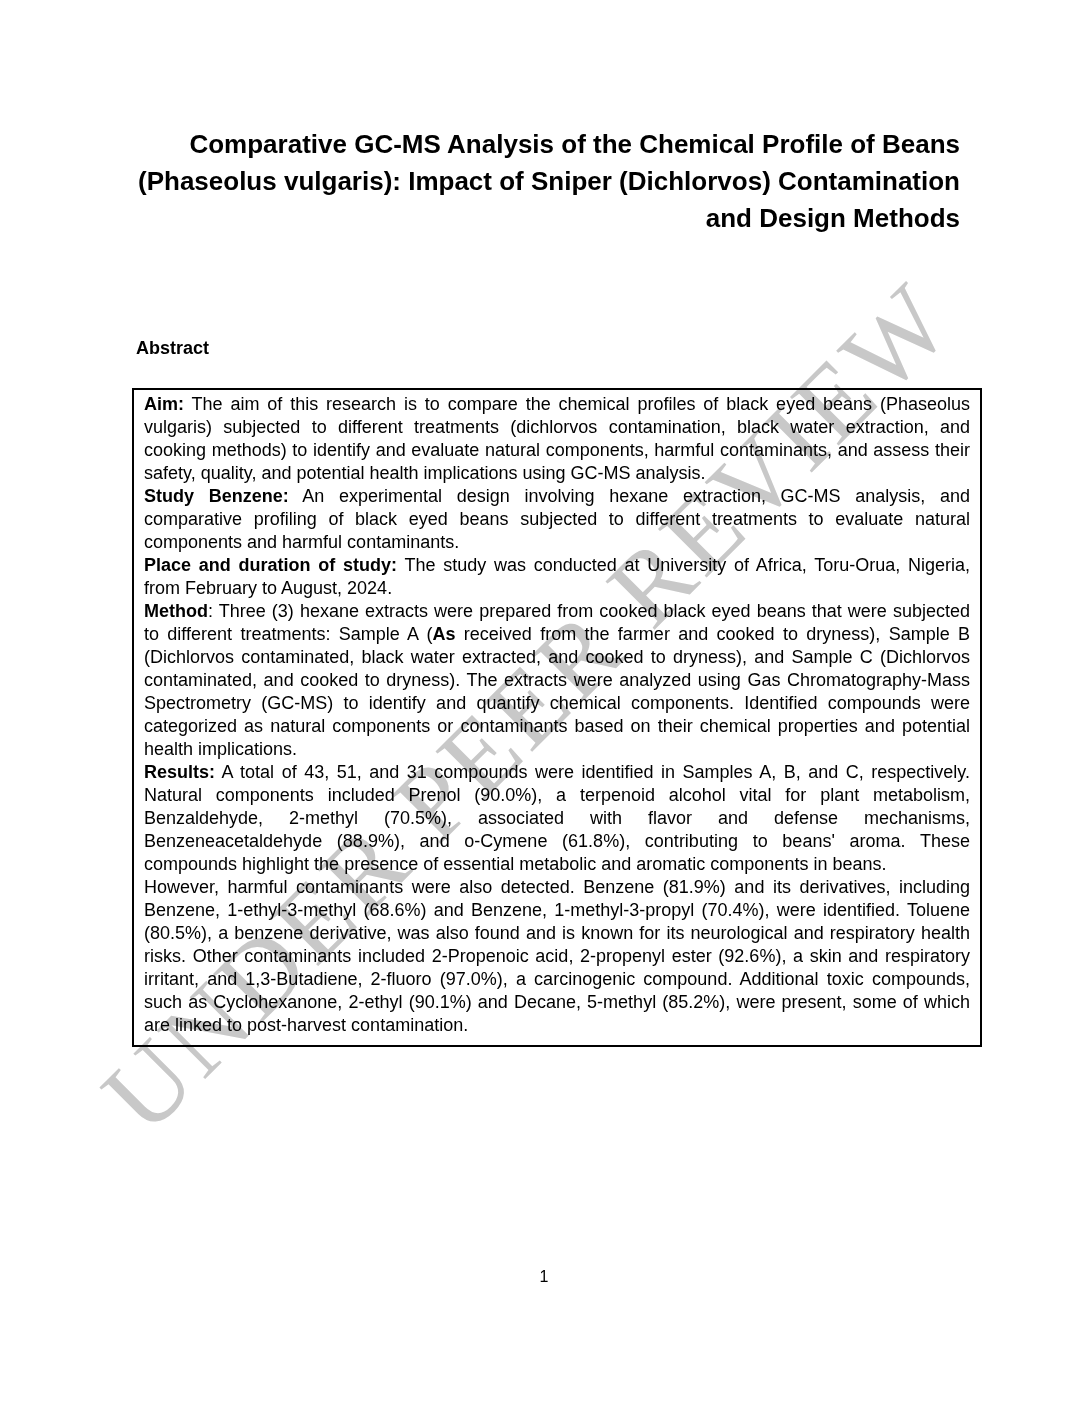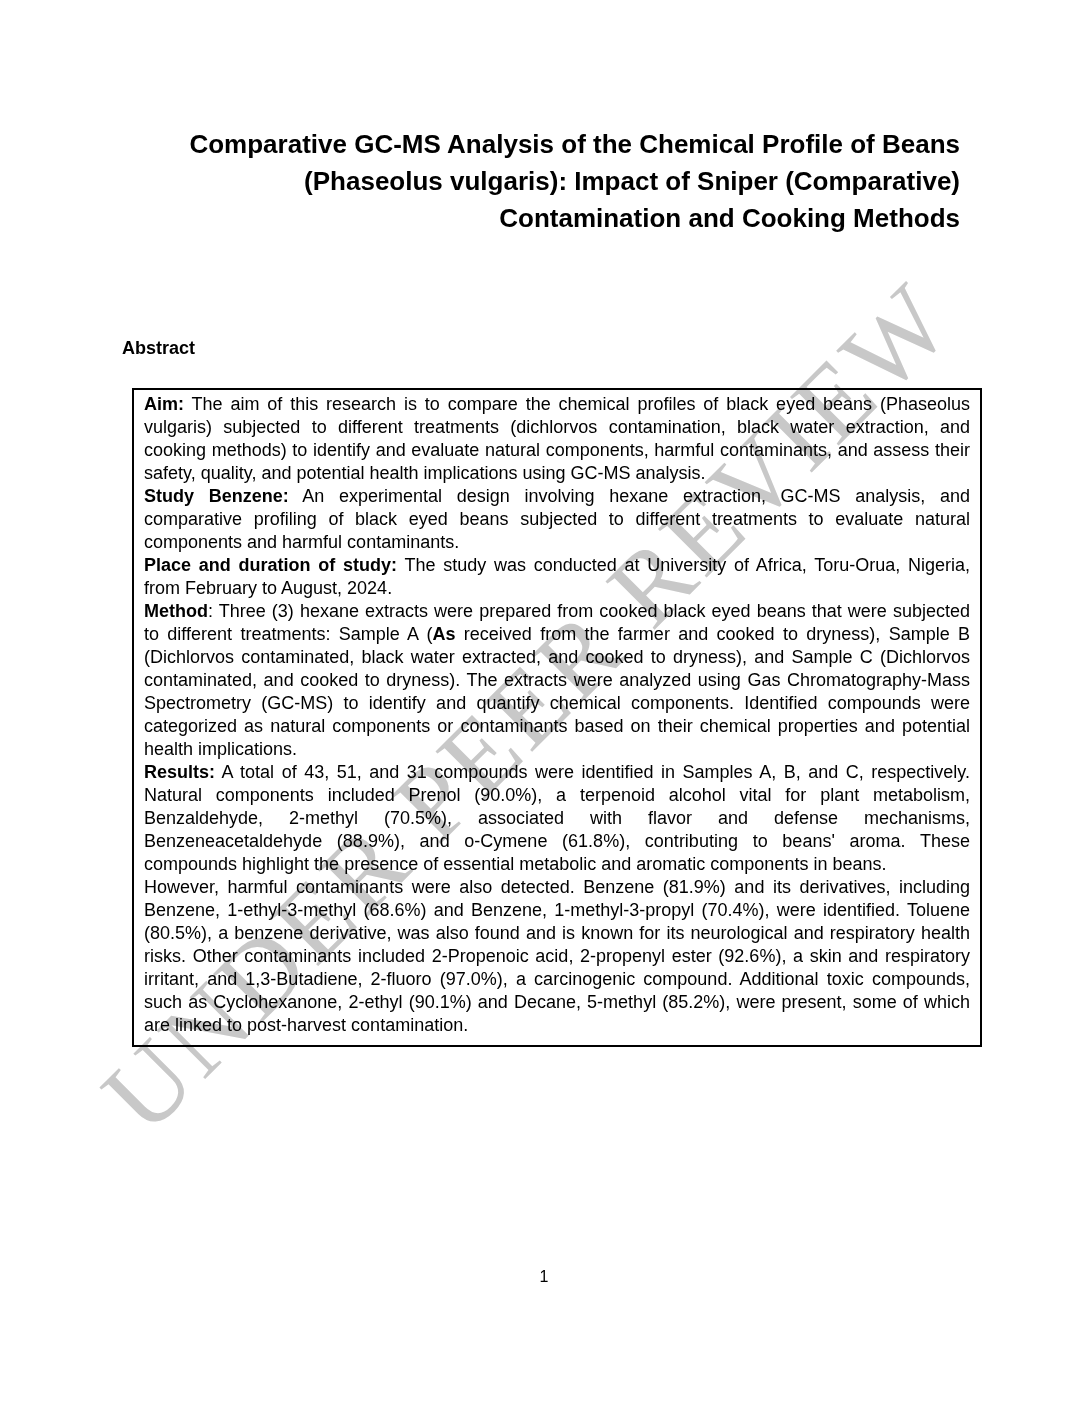--- a/index.html
+++ b/index.html
@@ -36,21 +36,21 @@
   .title {
     position: absolute;
     top: 126px; left: 120px; width: 840px;
     text-align: right;
     font-weight: bold;
     font-size: 26px;
     line-height: 37px;
   }
   .abstract-heading {
     position: absolute;
-    top: 338px; left: 122px;
+    top: 338px; left: 136px;
     font-size: 18px;
     font-weight: bold;
   }
   .abstract-box {
     position: absolute;
     top: 388px; left: 120px; width: 850px;
     border: 2px solid #000000;
     padding: 3px 10px 8px 10px;
     background: transparent;
     margin-left: 12px;
@@ -71,21 +71,21 @@
 </style>
 </head>
 <body>
 
 <div class="page">
 
   <div class="watermark">UNDER PEER REVIEW</div>
 
   <div class="content">
 
-    <div class="title"><span>Comparative GC-MS Analysis of the Chemical Profile of Beans (</span><span class="i">Phaseolus vulgaris</span><span>): Impact of Sniper (Comparative) Contamination and Cooking Methods</span></div>
+    <div class="title"><span>Comparative GC-MS Analysis of the Chemical Profile of Beans (</span><span class="i">Phaseolus vulgaris</span><span>): Impact of Sniper (Dichlorvos) Contamination and Design Methods</span></div>
 
     <div class="abstract-heading">Abstract</div>
 
     <div class="abstract-box">
       <div>
           <div class="para"><span class="b">Aim:</span><span> The aim of this research is to compare the chemical profiles of black eyed beans (</span><span class="i">Phaseolus vulgaris</span><span>) subjected to different treatments (dichlorvos contamination, black water extraction, and cooking methods) to identify and evaluate natural components, harmful contaminants, and assess their safety, quality, and potential health implications using GC-MS analysis.</span></div>
           <div class="para"><span class="b">Study Benzene:</span><span> An experimental design involving hexane extraction, GC-MS analysis, and comparative profiling of black eyed beans subjected to different treatments to evaluate natural components and harmful contaminants.</span></div>
           <div class="para"><span class="b">Place and duration of study:</span><span> The study was conducted at University of Africa, Toru-Orua, Nigeria, from February to August, 2024.</span></div>
           <div class="para"><span class="b">Method</span><span>: Three (3) hexane extracts were prepared from cooked black eyed beans that were subjected to different treatments: Sample A (</span><span class="b">As</span><span> received from the farmer and cooked to dryness), Sample B (Dichlorvos contaminated, black water extracted, and cooked to dryness), and Sample C (Dichlorvos contaminated, and cooked to dryness). The extracts were analyzed using Gas Chromatography-Mass Spectrometry (GC-MS) to identify and quantify chemical components. Identified compounds were categorized as natural components or contaminants based on their chemical properties and potential health implications.</span></div>
           <div class="para"><span class="b">Results:</span><span> A total of 43, 51, and 31 compounds were identified in Samples A, B, and C, respectively. Natural components included Prenol (90.0%), a terpenoid alcohol vital for plant metabolism, Benzaldehyde, 2-methyl (70.5%), associated with flavor and defense mechanisms, Benzeneacetaldehyde (88.9%), and o-Cymene (61.8%), contributing to beans' aroma. These compounds highlight the presence of essential metabolic and aromatic components in beans.</span></div>

